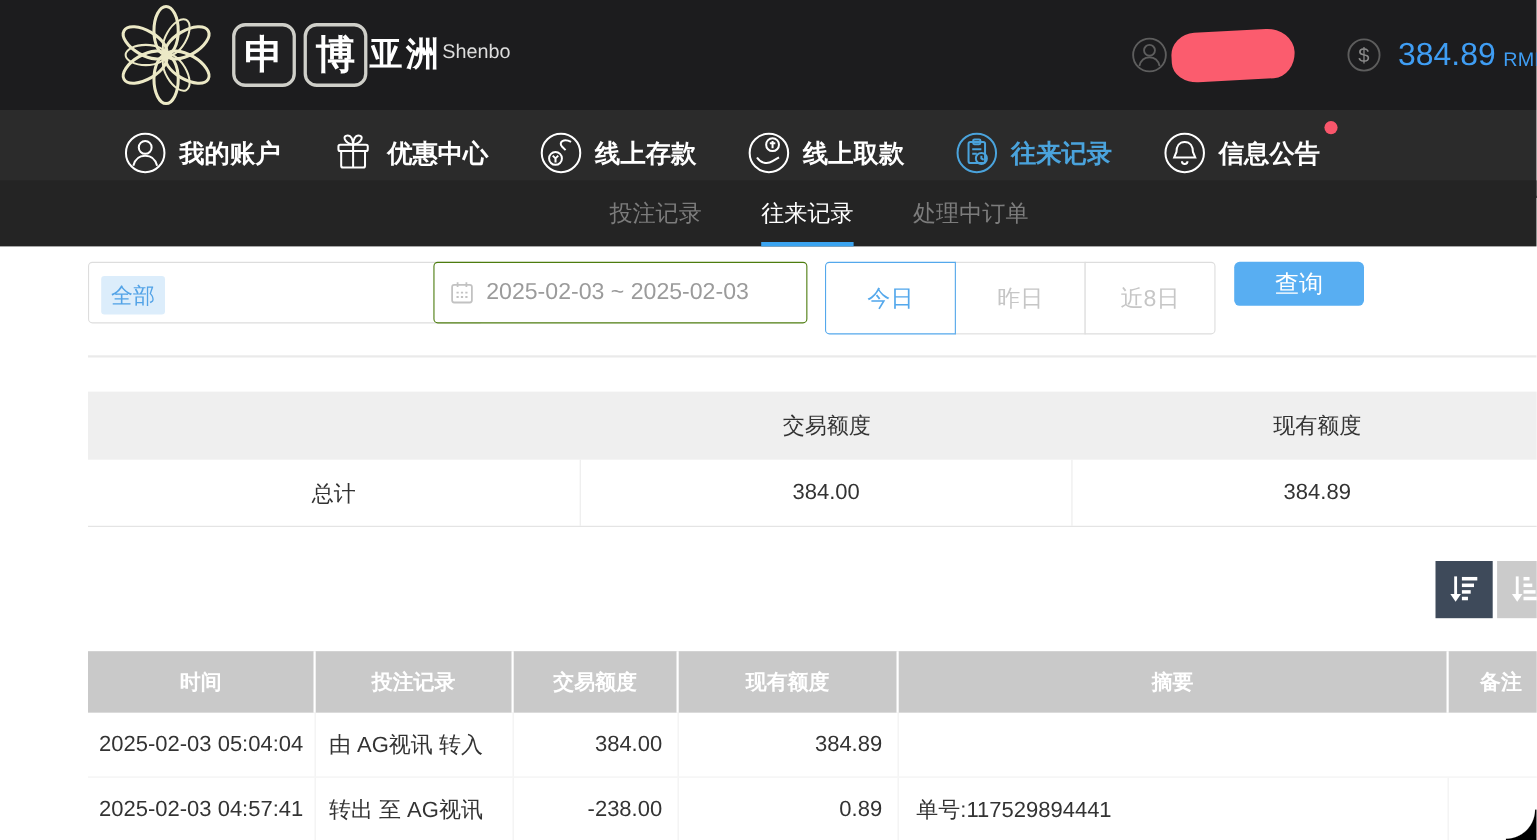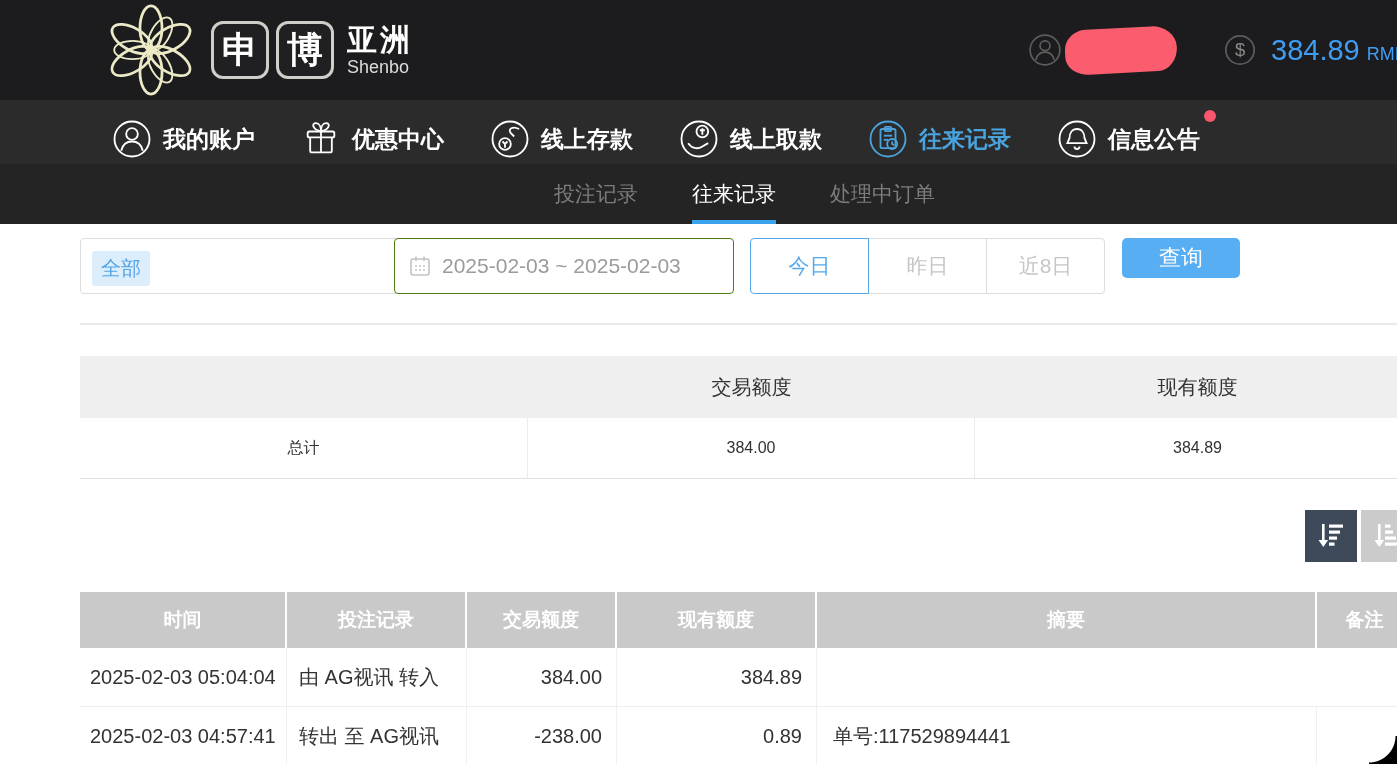--- a/index.html
+++ b/index.html
@@ -10,21 +10,21 @@
   }
   .page{position:absolute;inset:0;overflow:hidden;}
 
   
   .topbar{position:absolute;left:0;top:0;width:1397px;height:100px;background:#1c1c1e;}
   .logo{position:absolute;left:102px;top:0;height:100px;display:flex;align-items:center;}
   .logo-flower{width:98px;height:92px;margin-right:4px;}
   .logo-box{width:52px;height:52px;border:3px solid #cfcfc9;border-radius:12px;color:#fff;
     font-size:36px;font-weight:600;display:flex;align-items:center;justify-content:center;
     margin-left:7px;background:rgba(255,255,255,0.02);}
-  .logo-right{display:flex;flex-direction:column;margin-left:13px;line-height:1;}
+  .logo-right{display:flex;flex-direction:row;margin-left:2px;line-height:1;}
   .logo-region{color:#fff;font-size:30px;font-weight:700;letter-spacing:3px;}
   .logo-latin{color:#ddd;font-size:18px;margin-top:3px;}
 
   .account{position:absolute;left:1028px;top:0;height:100px;display:flex;align-items:center;}
   .avatar-svg{width:34px;height:34px;color:#5d5d5d;}
   .redact{width:112px;height:45px;background:#fb5c6e;margin-left:3px;
     border-radius:26px 30px 24px 28px / 24px 26px 28px 22px;transform:rotate(-3deg);}
   .coin-svg{width:34px;height:34px;margin-left:46px;color:#5d5d5d;}
   .balance-amount{color:#3f9df3;font-size:29px;margin-left:14px;}
   .balance-cur{color:#3f9df3;font-size:18px;margin-left:7px;padding-top:8px;}
@@ -55,39 +55,39 @@
   .select-chip{position:absolute;left:11px;top:12px;padding:4px 9px;background:#dcedfb;
     color:#53a3e7;font-size:20px;border-radius:3px;}
   .select-caret{position:absolute;right:17px;top:21px;color:#9aa0a6;font-size:13px;}
 
   .date-box{position:absolute;left:394px;top:238px;width:340px;height:56px;border:1px solid #4d7c0f;
     border-radius:4px;box-sizing:border-box;display:flex;align-items:center;padding-left:14px;
     gap:11px;color:#9b9b9b;font-size:21px;background:#fff;cursor:pointer;white-space:nowrap;}
   .cal-svg{width:22px;height:22px;color:#c2c2c2;flex:0 0 auto;}
 
   .range-group{position:absolute;left:750px;top:238px;display:flex;}
-  .range-btn{width:119px;height:56px;border:1px solid #ddd;background:#fff;color:#c6c6c6;
+  .range-btn{width:119px;height:66px;border:1px solid #ddd;background:#fff;color:#c6c6c6;
     font-size:21px;display:flex;align-items:center;justify-content:center;box-sizing:border-box;
     margin-left:-1px;cursor:pointer;position:relative;}
   .range-btn:first-child{margin-left:0;border-radius:4px 0 0 4px;}
   .range-btn:last-child{border-radius:0 4px 4px 0;}
   .range-btn.active{border-color:#54a8ec;color:#54a8ec;z-index:2;}
 
   .search-btn{position:absolute;left:1122px;top:238px;width:118px;height:40px;background:#58aef2;
     color:#fff;font-size:22px;border:none;border-radius:5px;display:flex;align-items:center;
     justify-content:center;cursor:pointer;}
 
   .hr-divider{position:absolute;left:80px;top:323px;width:1317px;height:2px;background:#eaeaea;}
 
   
   .summary{position:absolute;left:80px;top:356px;width:1340px;}
   .summary-head{display:flex;height:62px;background:#efefef;}
   .summary-hcell{display:flex;align-items:center;justify-content:center;color:#333;font-size:20px;}
   .summary-body{display:flex;height:60px;border-bottom:1px solid #e2e2e2;background:#fff;}
-  .summary-cell{display:flex;align-items:center;justify-content:center;color:#333;font-size:16px;
+  .summary-cell{display:flex;align-items:center;justify-content:center;color:#333;font-size:20px;
     box-sizing:border-box;}
   .sc1{width:448px;}
   .sc2{width:447px;}
   .sc3{width:445px;}
   .summary-body .sc1,.summary-body .sc2{border-right:1px solid #ebebeb;}
 
   
   .sort-btn{position:absolute;top:510px;width:52px;height:52px;border:none;display:flex;
     align-items:center;justify-content:center;cursor:pointer;padding:0;}
   .sort-desc{left:1305px;background:#3e4a5a;}

